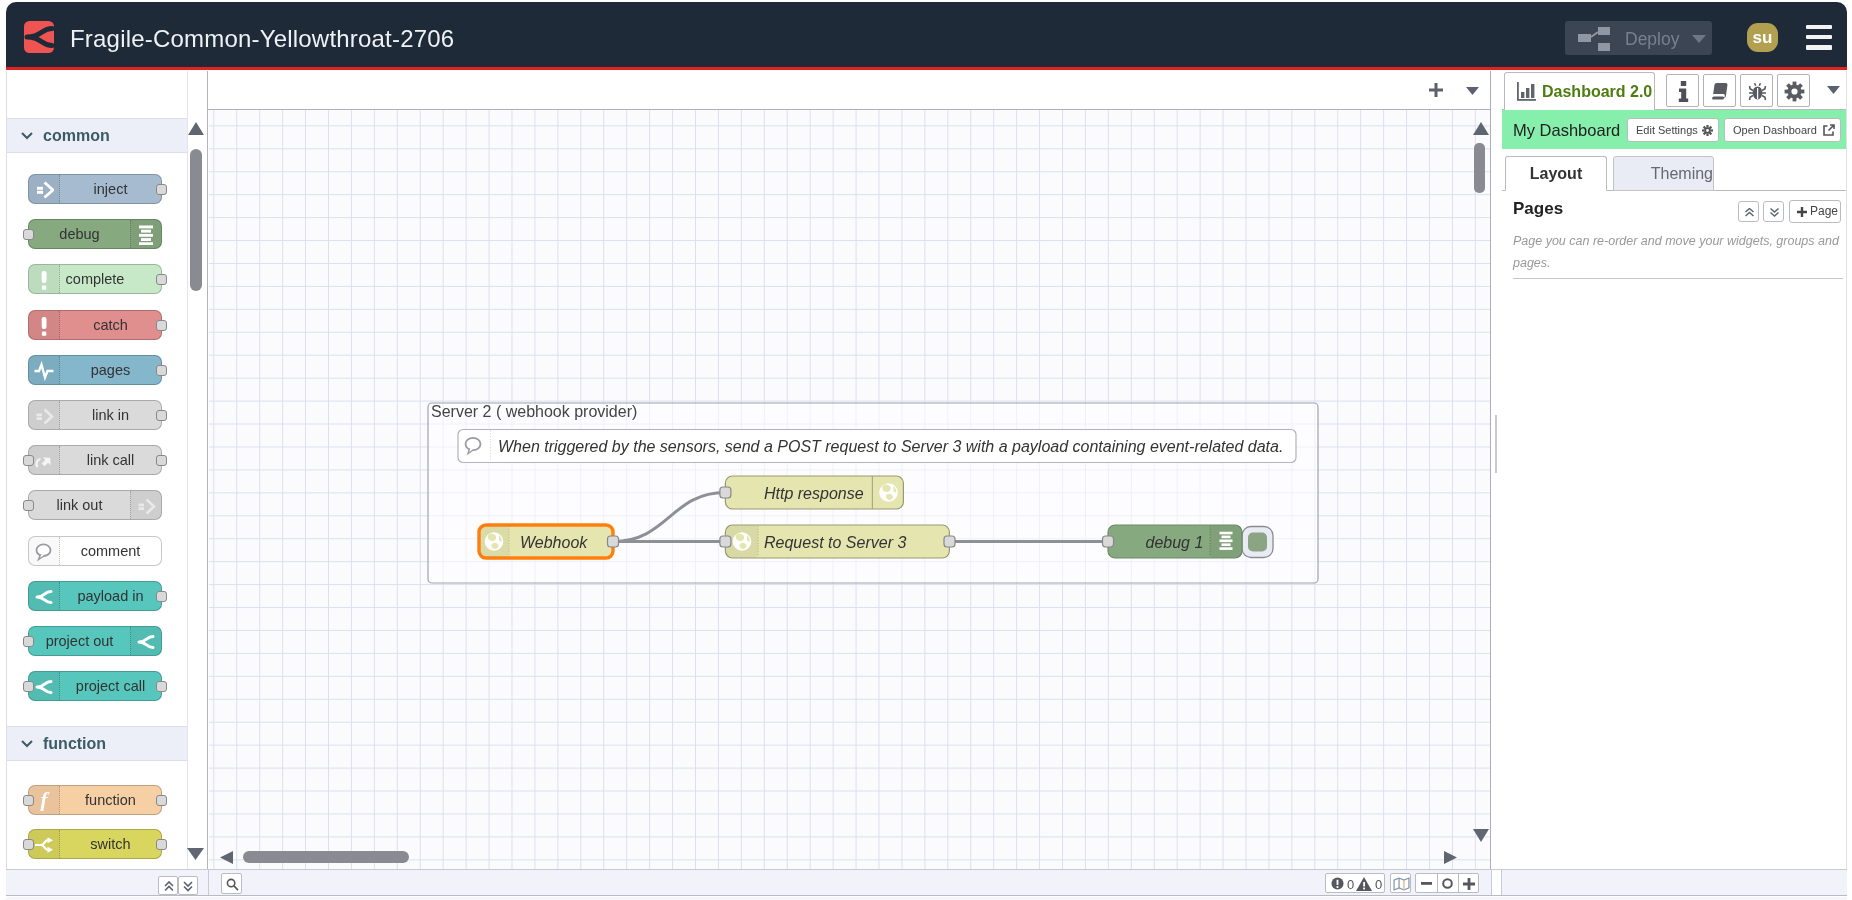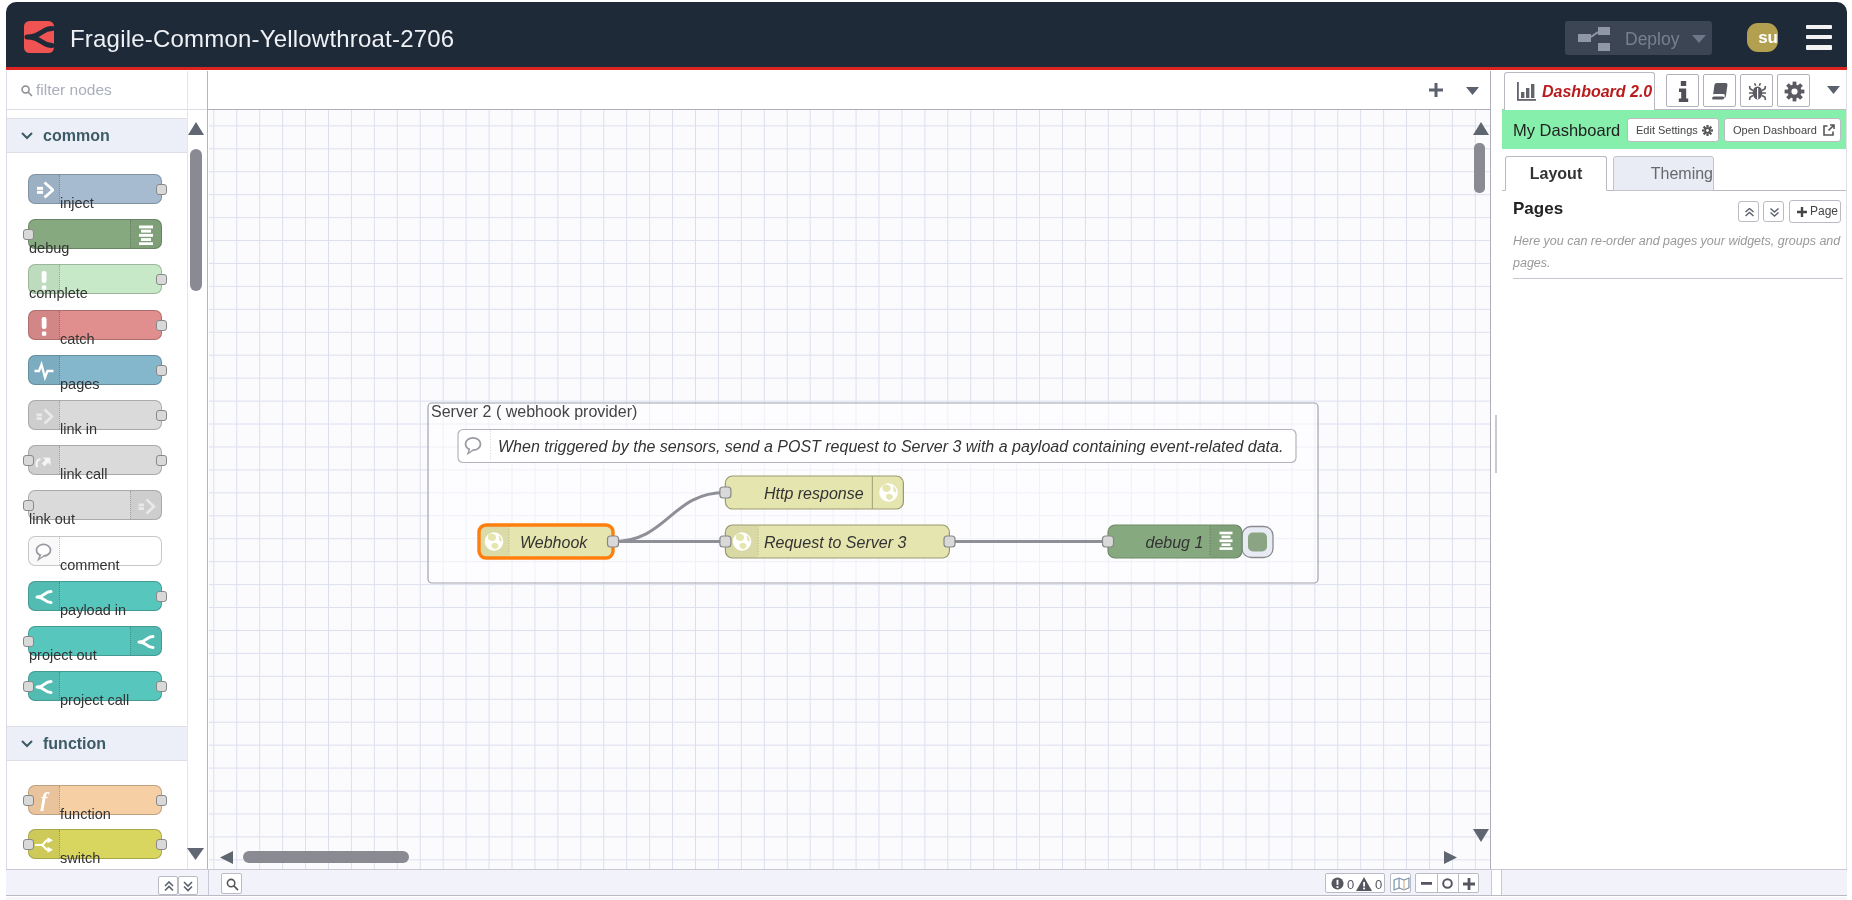--- a/index.html
+++ b/index.html
@@ -6,31 +6,31 @@
 html,body { width:1852px; height:900px; background:#fff; font-family:"Liberation Sans",sans-serif; overflow:hidden; }
 body { position:relative; }
 .abs { position:absolute; }
 
 
 #header { position:absolute; left:6px; top:2px; width:1841px; height:65px; background:#1f2a39; border-radius:10px 10px 0 0; }
 #redline { position:absolute; left:6px; top:67px; width:1841px; height:3px; background:#dd2421; }
 #title { position:absolute; left:64px; top:23px; color:#eef1f5; font-size:24px; letter-spacing:0.2px; }
 #deploy { position:absolute; left:1559px; top:19px; width:147px; height:34px; background:#3b4553; border-radius:3px; }
 #deploy .dtxt { position:absolute; left:60px; top:8px; font-size:17.5px; color:#76808f; }
-#avatar { position:absolute; left:1741px; top:21px; width:31px; height:29px; background:#b2a050; border-radius:11px; color:#fff; font-size:17px; font-weight:bold; text-align:right; line-height:29px; }
+#avatar { position:absolute; left:1741px; top:21px; width:31px; height:29px; background:#b2a050; border-radius:11px; color:#fff; font-size:17px; font-weight:bold; text-align:center; line-height:29px; }
 .hbar { position:absolute; left:1800px; width:26px; height:4.5px; background:#f3f3f3; border-radius:1px; }
 
 
 #palette { position:absolute; left:7px; top:71px; width:201px; height:798px; background:#fff; border-right:1px solid #b4b4bd; }
 #psearch { position:absolute; left:0; top:0; width:200px; height:39px; border-bottom:1px solid #dcdce4; background:#fff; }
 #psearch .ph { position:absolute; left:29px; top:10px; color:#a9aebb; font-size:15.5px; }
 .pcat { position:absolute; left:0; width:180px; height:35px; background:#edeff8; border-top:1px solid #dcdee8; border-bottom:1px solid #dcdee8; }
 .pcat .ct { position:absolute; left:36px; top:8px; font-size:16px; font-weight:bold; color:#3c5b66; }
 .pnode { position:absolute; left:21px; width:134px; height:30px; border-radius:7px; border:1px solid rgba(0,0,0,0.22); font-size:14.5px; color:#333; }
-.pnode .lbl { position:absolute; top:20px; width:100%; }
+.pnode .lbl { position:absolute; top:6px; width:100%; text-align:center; }
 .picon { position:absolute; top:0; bottom:0; width:31px; background:rgba(0,0,0,0.055); }
 .picon.l { left:0; border-right:1px dotted rgba(0,0,0,0.22); border-radius:5px 0 0 5px; }
 .picon.r { right:0; border-left:1px dotted rgba(0,0,0,0.22); border-radius:0 5px 5px 0; }
 .port { position:absolute; top:9px; width:11px; height:11px; background:#d9d9d9; border:1px solid #888; border-radius:3px; }
 .port.l { left:-6px; }
 .port.r { right:-6px; }
 .psb-line { position:absolute; left:180px; top:0; bottom:0; width:1px; background:#e4e4ec; }
 
 
 #tabbar { position:absolute; left:208px; top:71px; width:1283px; height:39px; background:#fff; border-bottom:1px solid #aeaeb8; border-right:1px solid #aeaeb8; }
@@ -38,21 +38,21 @@
 #tab1 .t { position:absolute; left:15px; top:9px; font-size:15px; font-weight:bold; color:#42606b; }
 #cbody { position:absolute; left:209px; top:110px; width:1282px; height:759px; background-color:#fbfbfe;
   background-image:linear-gradient(to right,#dcdfee 1px,transparent 1px),linear-gradient(to bottom,#dcdfee 1px,transparent 1px);
   background-size:22.95px 22.95px; background-position:4.3px 15.35px; border-right:1px solid #aeaeb8; }
 
 
 #sdivider { position:absolute; left:1491px; top:71px; width:11px; height:798px; background:#fff; }
 #sidebar { position:absolute; left:1502px; top:71px; width:345px; height:798px; background:#fff; border-right:1px solid #e0e0e8; overflow:hidden; }
 .sbtn { position:absolute; top:3px; width:33px; height:33px; background:#fff; border:1px solid #b1b1bb; border-radius:2px; }
 #stab { position:absolute; left:2px; top:1px; width:151px; height:38px; background:#fff; border:1px solid #b9b9c2; border-bottom:none; border-radius:3px 3px 0 0; }
-#stab .t { position:absolute; left:37px; top:10px; font-size:16px; font-weight:bold; color:#b91c1c;font-style:italic; }
+#stab .t { position:absolute; left:37px; top:10px; font-size:16px; font-weight:bold; color:#4d7c0f; }
 #mydash { position:absolute; left:0; top:39px; width:345px; height:39px; background:#86efac; }
 #mydash .t { position:absolute; left:11px; top:11px; font-size:16.5px; color:#222; }
 .mbtn { position:absolute; top:8px; height:24px; background:#fff; border:1px solid #bbbbc4; border-radius:3px; font-size:12px; color:#444; line-height:22px; }
 #ltab { position:absolute; left:3px; top:85px; width:102px; height:35px; background:#fff; border:1px solid #b9b9c2; border-bottom:1px solid #fff; border-radius:3px 3px 0 0; text-align:center; font-size:16px; font-weight:bold; color:#333; line-height:33px; z-index:2; }
 #ttab { position:absolute; left:111px; top:85px; width:101px; height:35px; background:#e9ebf5; border:1px solid #c3c3cc; border-radius:3px 3px 0 0; text-align:right; font-size:16px; color:#66696e; line-height:33px; }
 #tabline { position:absolute; left:0; top:119px; width:345px; height:1px; background:#b9b9c2; }
 #pagesh { position:absolute; left:11px; top:128px; font-size:17px; font-weight:bold; color:#222; }
 .hint { position:absolute; left:11px; font-size:12.5px; font-style:italic; color:#999; white-space:nowrap; }
 #sep1 { position:absolute; left:11px; top:207px; width:330px; height:1px; background:#c6c6cf; }
 
@@ -85,27 +85,20 @@
   </div>
   <div id="avatar">su</div>
   <div class="hbar" style="top:22.5px"></div>
   <div class="hbar" style="top:32.8px"></div>
   <div class="hbar" style="top:43.1px"></div>
 </div>
 <div id="redline"></div>
 
 <div id="palette">
   <div style="position:absolute;left:-1px;top:0;width:1px;height:798px;background:#dcdce4"></div>
-    <div id="psearch">
-    <svg class="abs" style="left:14px;top:14px" width="12" height="12" viewBox="0 0 12 12">
-        <circle cx="4.6" cy="4.6" r="3.5" fill="none" stroke="#8a8a90" stroke-width="1.5"></circle>
-        <line x1="7.3" y1="7.3" x2="11" y2="11" stroke="#8a8a90" stroke-width="1.5"></line>
-      </svg>
-    <span class="ph">filter nodes</span>
-  </div>
   <div class="pcat" style="top:47px">
       <svg class="abs" style="left:14px;top:13px" width="12" height="8">
         <polyline points="1,1 6,6 11,1" fill="none" stroke="#3c5b66" stroke-width="2"></polyline>
       </svg>
       <span class="ct">common</span>
     </div>
   <div class="pcat" style="top:655px">
       <svg class="abs" style="left:14px;top:13px" width="12" height="8">
         <polyline points="1,1 6,6 11,1" fill="none" stroke="#3c5b66" stroke-width="2"></polyline>
       </svg>
@@ -458,21 +451,21 @@
     </div>
   <div class="mbtn" style="left:261px;top:130px;width:21px;height:21px">
       <svg class="abs" style="left:6px;top:6px" width="9" height="9">
         <polyline points="0.5,0.5 4.5,4 8.5,0.5" fill="none" stroke="#5b626e" stroke-width="1.4"></polyline>
         <polyline points="0.5,4.5 4.5,8 8.5,4.5" fill="none" stroke="#5b626e" stroke-width="1.4"></polyline>
       </svg>
     </div>
   <div class="mbtn" style="left:287px;top:129px;width:52px;height:23px;padding-left:20px;line-height:21px">Page<svg class="abs" style="left:7px;top:6px" width="10" height="10">
         <path d="M5 0v10M0 5h10" stroke="#444" stroke-width="2.4"></path>
       </svg></div>
-  <div class="hint" style="top:163px">Here you can re-order and pages your widgets, groups and</div>
+  <div class="hint" style="top:163px">Page you can re-order and move your widgets, groups and</div>
   <div class="hint" style="top:185px">pages.</div>
   <div id="sep1"></div>
 </div>
 
 <div id="footer">
   <div class="fdiv" style="left:202px"></div>
   <div style="position:absolute;left:1485px;top:0;bottom:0;width:11px;background:#fff;border-left:1px solid #c9c9d3;border-right:1px solid #c9c9d3"></div>
   <div class="fbtn" style="left:152px;top:6px;width:20px;height:19px">
       <svg class="abs" style="left:4.5px;top:4px" width="10" height="11">
         <polyline points="1,5 5,1 9,5" fill="none" stroke="#5b626e" stroke-width="1.6"></polyline>

